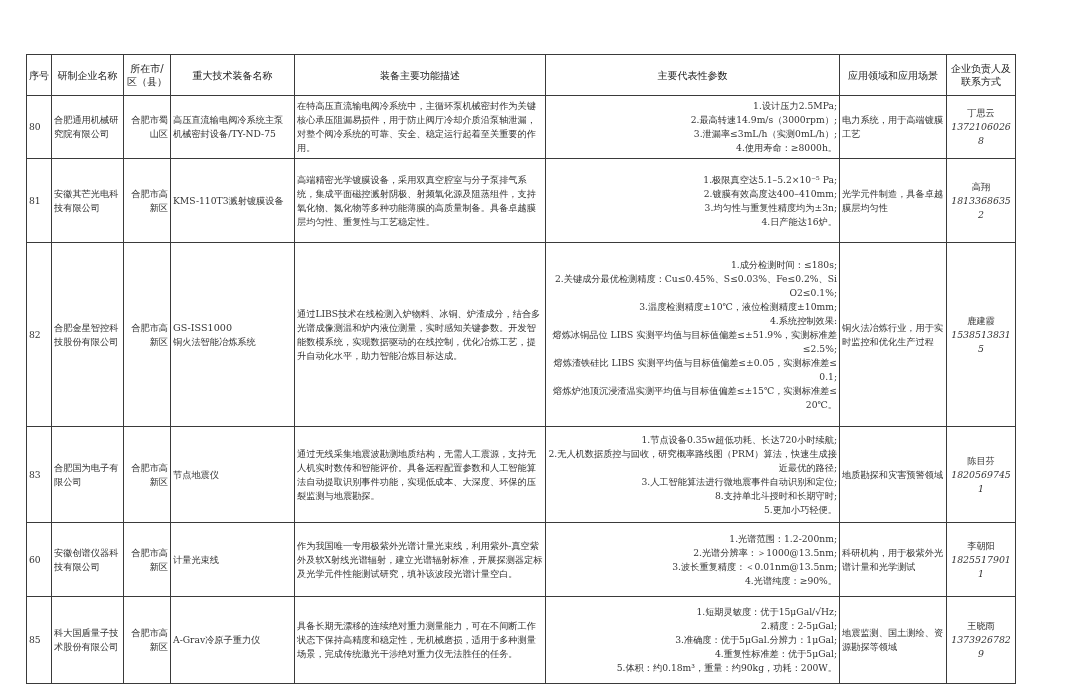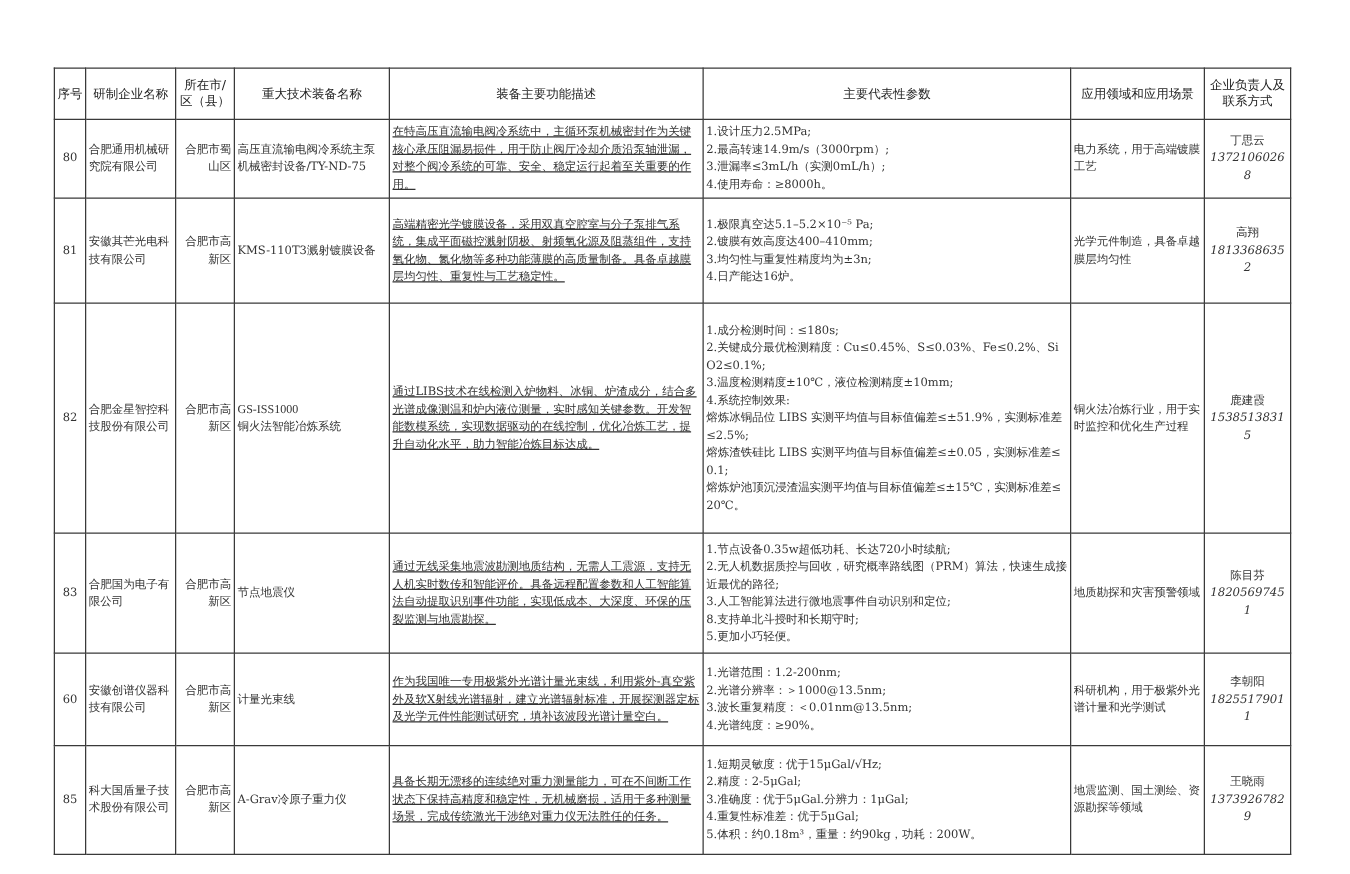--- a/index.html
+++ b/index.html
@@ -10,21 +10,21 @@
     body {
       width: 1080px;
       height: 699px;
       position: relative;
       overflow: hidden;
       font-family: "DejaVu Serif", "Liberation Serif", serif;
       color: #2a2a2a;
     }
     table.equip {
       position: absolute;
-      left: 43px;
+      left: 26px;
       top: 54px;
       border-collapse: collapse;
       table-layout: fixed;
       width: 989px;
     }
     table.equip th, table.equip td {
       border: 1.5px solid #3a3a3a;
       vertical-align: middle;
       padding: 1px 2px;
       overflow: hidden;
@@ -37,30 +37,30 @@
       text-align: center;
       color: #222;
       height: 38px;
     }
     table.equip td {
       font-size: 9.2px;
       line-height: 14px;
       color: #333;
       word-break: break-all;
     }
-    td.c-no { text-align: center; font-size: 8px; }
+    td.c-no { text-align: left; font-size: 8px; }
     td.c-loc { text-align: right; }
     td.c-contact { text-align: center; }
-    td.c-params { padding-left: 3px; }
-    td.c-desc { padding-left: 3px; padding-right: 3px; text-decoration: underline; }
+    td.c-params { padding-left: 3px; text-align: right; }
+    td.c-desc { padding-left: 3px; padding-right: 3px; }
     .line { display: block; }
     .contact-name, .contact-phone { display: block; }
     .contact-phone { font-size: 9.4px; font-style: italic; }
     .equip-name-1, .equip-name-2 { display: block; }
-    .c-equip .latin { font-size: 9.6px; font-family: Liberation Serif, serif; }
+    .c-equip .latin { font-size: 9.6px; }
   </style>
 </head>
 <body>
 
 <table class="equip">
   <colgroup>
     <col style="width:25px">
     <col style="width:72px">
     <col style="width:47px">
     <col style="width:124px">

